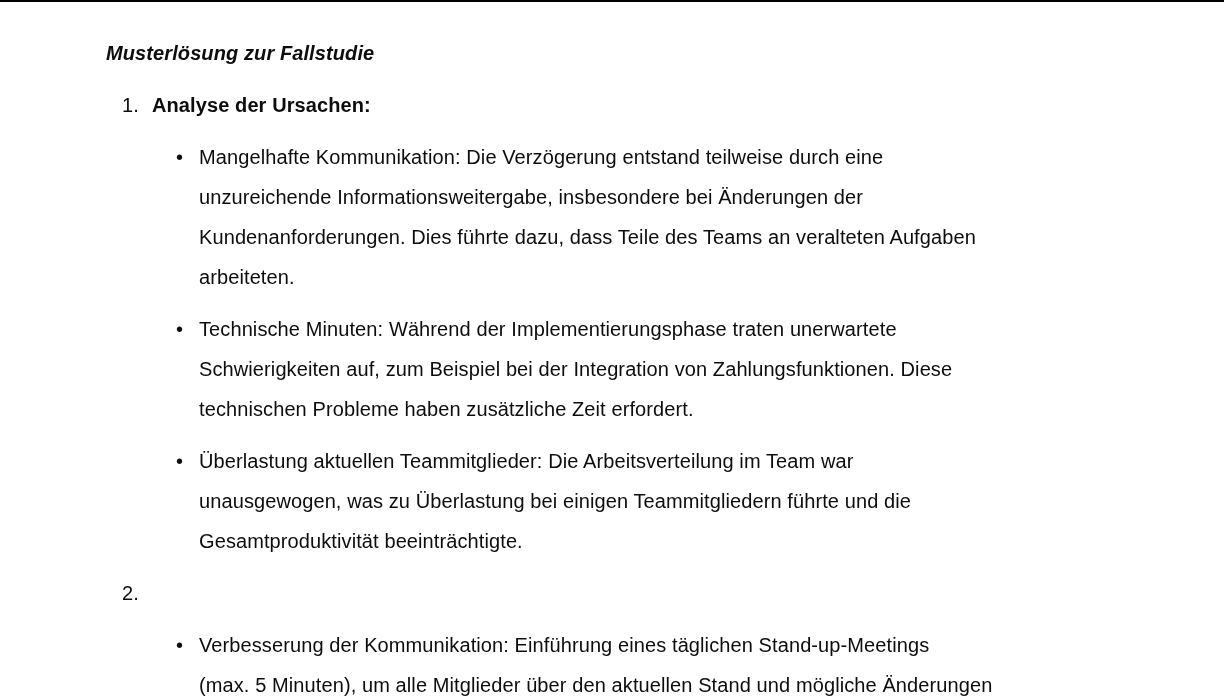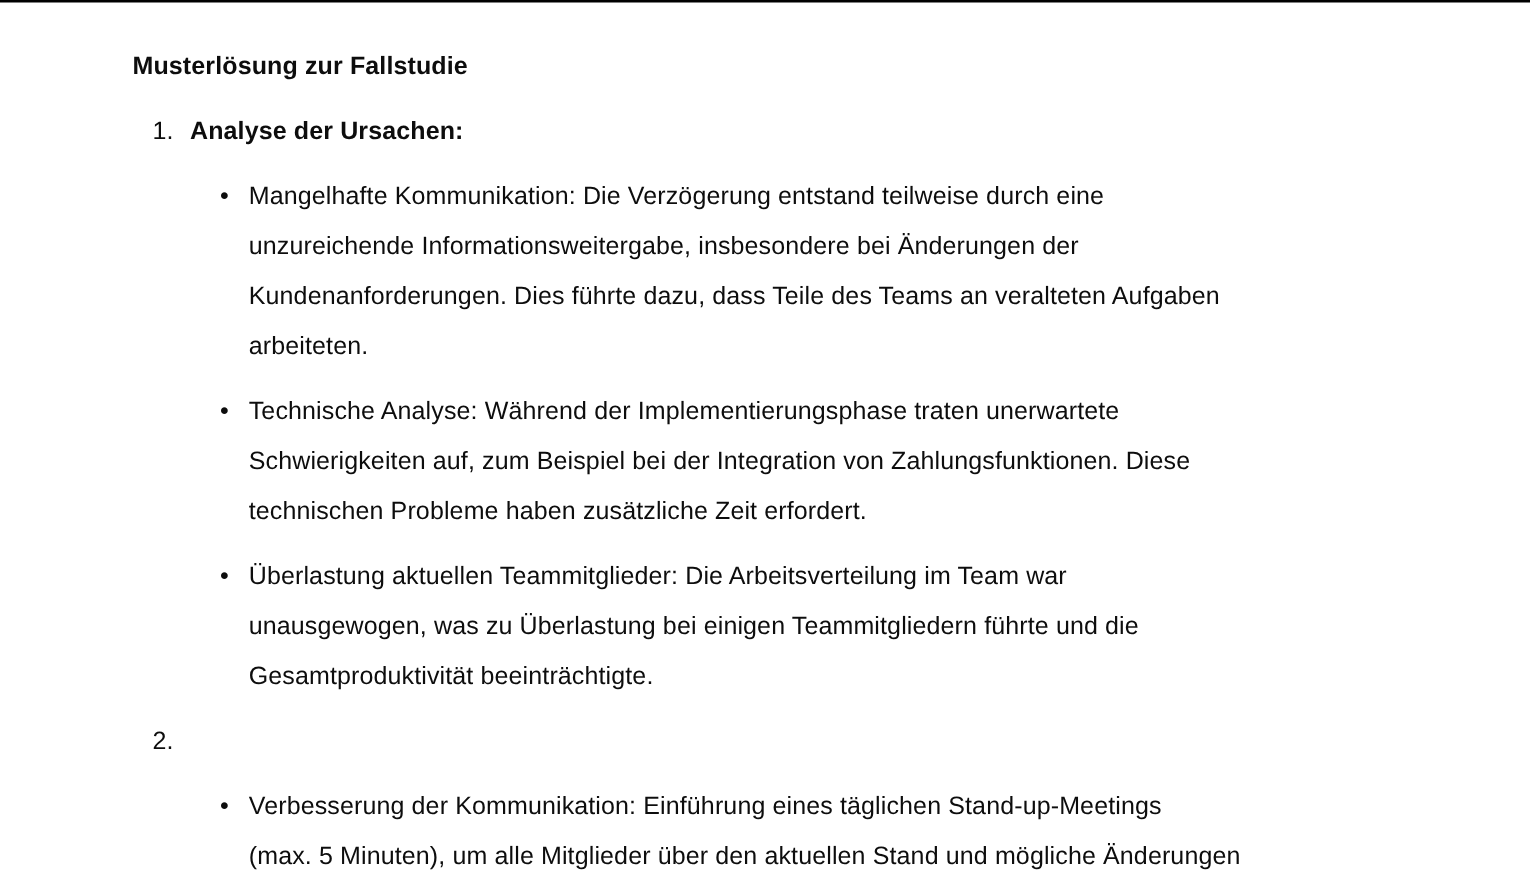--- a/index.html
+++ b/index.html
@@ -21,20 +21,21 @@
     height: 2px;
     width: 100%;
     background: #000000;
   }
   .doc {
     padding-top: 31px;
   }
   .doc-title {
     margin: 0 0 12px 106px;
     font-weight: 700;
+    font-style: italic;
   }
   .oli {
     display: flex;
     margin: 0 0 12px 122px;
   }
   .num {
     flex: 0 0 30px;
     font-weight: 400;
   }
   .heading {
@@ -77,21 +78,21 @@
   <div class="uli">
     <span class="dot">•</span>
     <span class="li-text"><span class="lead">Mangelhafte Kommunikation:</span> <span class="body-text">Die Verzögerung entstand teilweise durch eine
 unzureichende Informationsweitergabe, insbesondere bei Änderungen der
 Kundenanforderungen. Dies führte dazu, dass Teile des Teams an veralteten Aufgaben
 arbeiteten.</span></span>
   </div>
 
   <div class="uli">
     <span class="dot">•</span>
-    <span class="li-text"><span class="lead">Technische Analyse:</span> <span class="body-text">Während der Implementierungsphase traten unerwartete
+    <span class="li-text"><span class="lead">Technische Minuten:</span> <span class="body-text">Während der Implementierungsphase traten unerwartete
 Schwierigkeiten auf, zum Beispiel bei der Integration von Zahlungsfunktionen. Diese
 technischen Probleme haben zusätzliche Zeit erfordert.</span></span>
   </div>
 
   <div class="uli">
     <span class="dot">•</span>
     <span class="li-text"><span class="lead">Überlastung aktuellen Teammitglieder:</span> <span class="body-text">Die Arbeitsverteilung im Team war
 unausgewogen, was zu Überlastung bei einigen Teammitgliedern führte und die
 Gesamtproduktivität beeinträchtigte.</span></span>
   </div>

